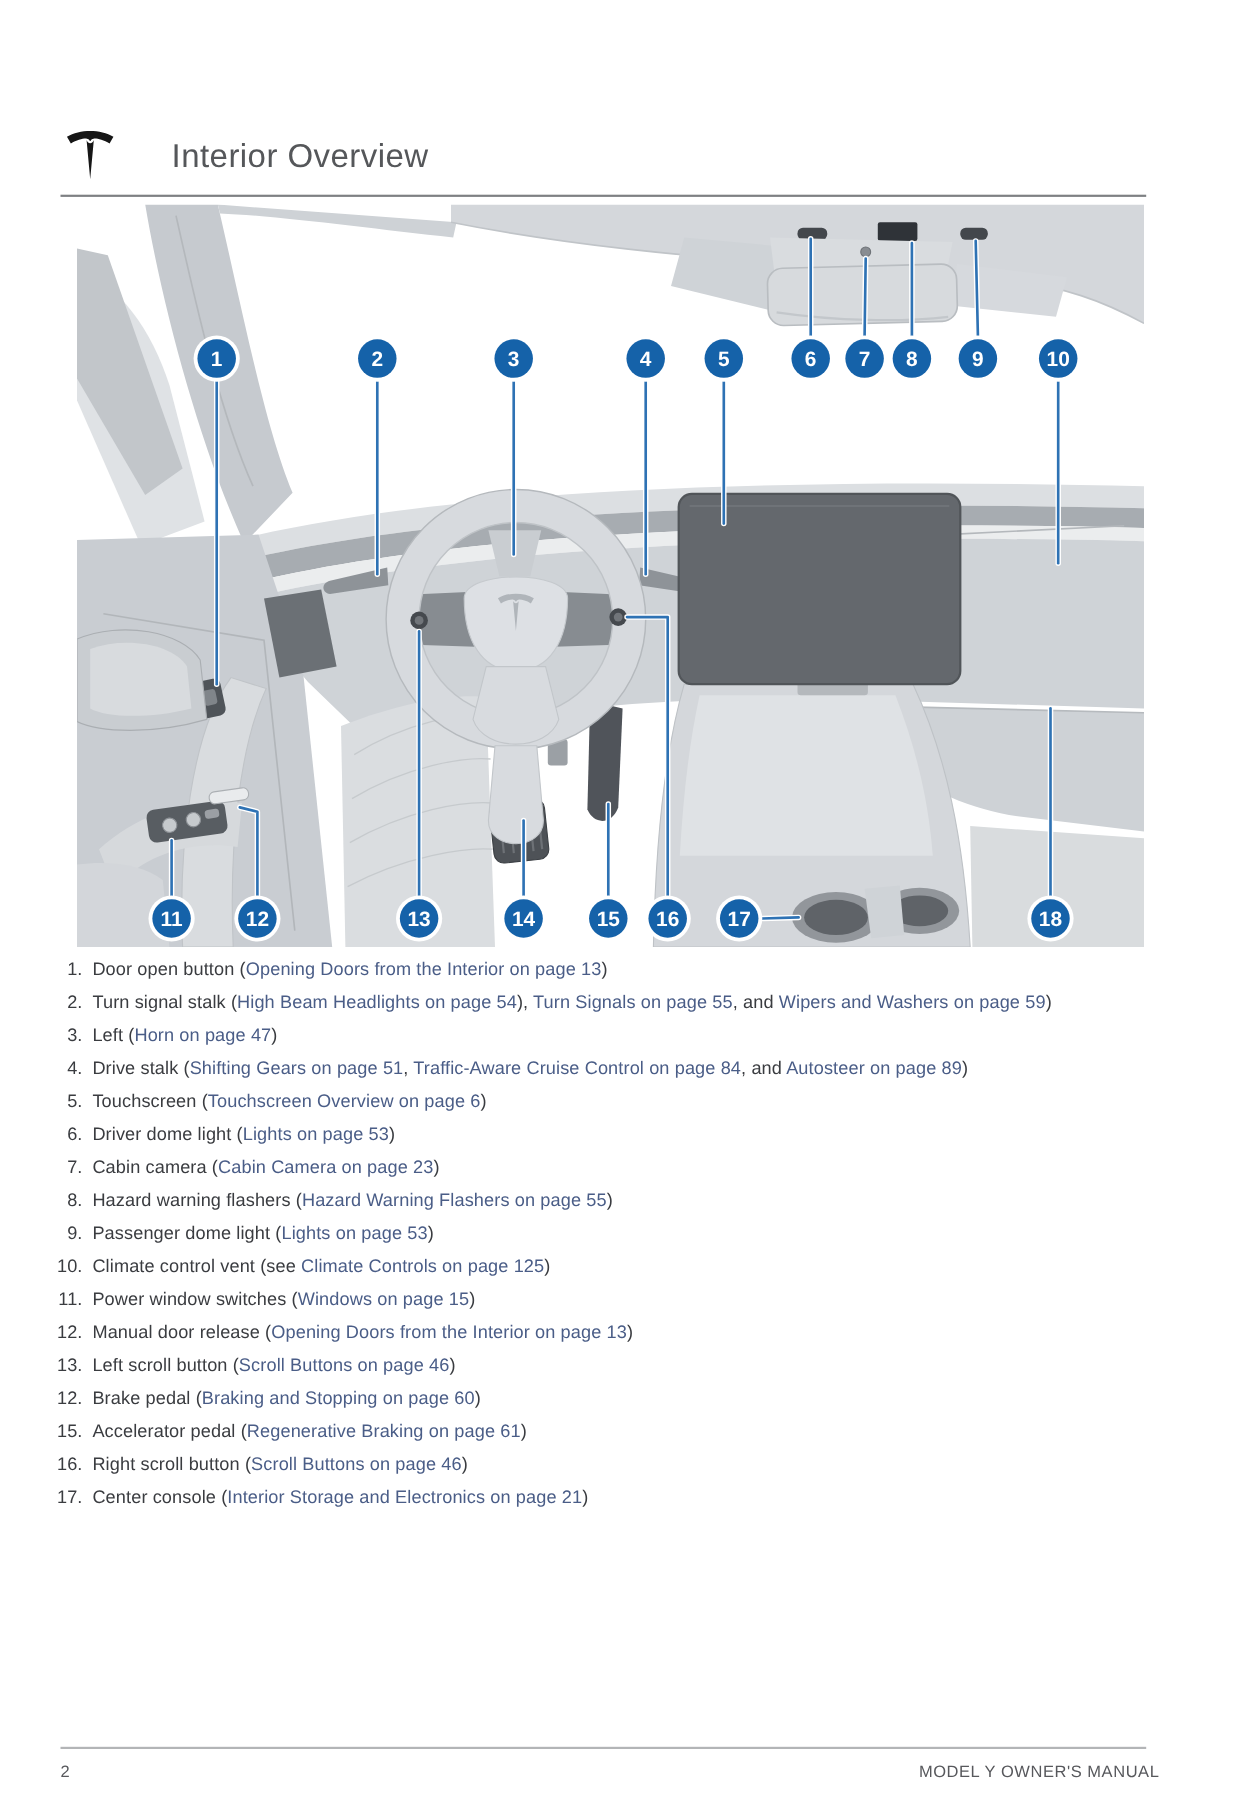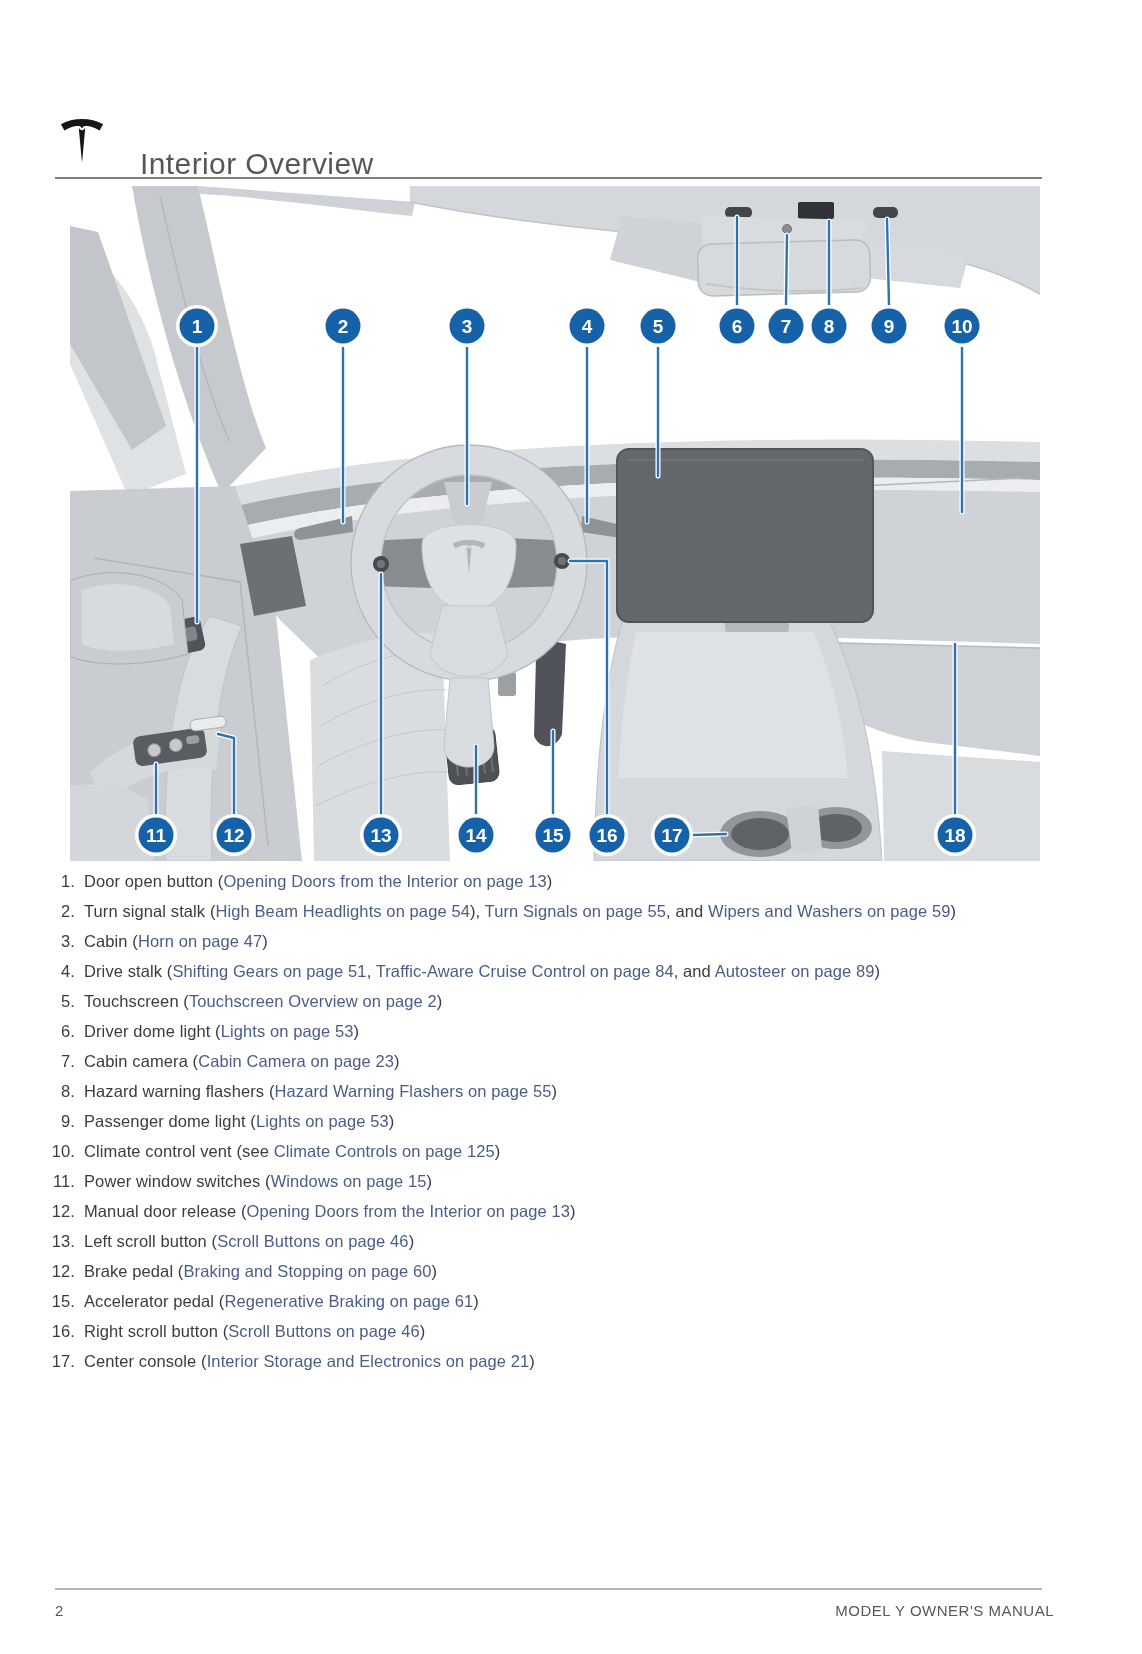--- a/index.html
+++ b/index.html
@@ -1,21 +1,21 @@
 <!DOCTYPE html>
 <html><head>
 <meta charset="utf-8">
 <style>
   html,body{margin:0;padding:0;background:#e8e8e8;}
   .page{position:relative;width:1142px;height:1654px;background:#ffffff;overflow:hidden;
         font-family:"Liberation Sans",sans-serif;
         --callout:#1562a9;--leader:#2e72b4;--link:#4a5d87;--text:#3a3c40;
         --muted:#57585c;--rule:#7e8083;--rule-light:#b3b5b7;}
-  .page-title{position:absolute;left:140px;top:126px;font-size:30px;letter-spacing:.4px;
-              color:#55575a;font-weight:400;margin-top:21px;}
+  .page-title{position:absolute;left:156px;top:126px;font-size:30px;letter-spacing:.4px;
+              color:#55575a;font-weight:400;}
   .header-logo{position:absolute;left:60px;top:116px;width:44px;height:50px;}
   .header-rule{position:absolute;left:55px;top:177px;width:987px;height:2px;background:var(--rule);}
   .diagram{position:absolute;left:70px;top:186px;width:970px;height:675px;}
   .legend{position:absolute;left:48px;top:866px;width:920px;font-size:16.5px;line-height:30px;
           color:var(--text);letter-spacing:.1px;}
   .legend .row{display:flex;}
   .legend .num{flex:0 0 27px;width:27px;text-align:right;margin-right:9px;}
   .legend .txt{flex:1;min-width:0;}
   .legend .lnk{color:var(--link);}
   .footer-rule{position:absolute;left:55px;top:1588px;width:987px;height:2px;background:var(--rule-light);}
@@ -294,29 +294,29 @@
       <div class="row">
         <span class="num">1.</span>
         <span class="txt"><span>Door open button (</span><span class="lnk">Opening Doors from the Interior on page 13</span><span>)</span></span>
       </div>
       <div class="row">
         <span class="num">2.</span>
         <span class="txt"><span>Turn signal stalk (</span><span class="lnk">High Beam Headlights on page 54</span><span>), </span><span class="lnk">Turn Signals on page 55</span><span>, and </span><span class="lnk">Wipers and Washers on page 59</span><span>)</span></span>
       </div>
       <div class="row">
         <span class="num">3.</span>
-        <span class="txt"><span>Cabin (</span><span class="lnk">Horn on page 47</span><span>)</span></span>
+        <span class="txt"><span>Left (</span><span class="lnk">Horn on page 47</span><span>)</span></span>
       </div>
       <div class="row">
         <span class="num">4.</span>
         <span class="txt"><span>Drive stalk (</span><span class="lnk">Shifting Gears on page 51</span><span>, </span><span class="lnk">Traffic-Aware Cruise Control on page 84</span><span>, and </span><span class="lnk">Autosteer on page 89</span><span>)</span></span>
       </div>
       <div class="row">
         <span class="num">5.</span>
-        <span class="txt"><span>Touchscreen (</span><span class="lnk">Touchscreen Overview on page 2</span><span>)</span></span>
+        <span class="txt"><span>Touchscreen (</span><span class="lnk">Touchscreen Overview on page 6</span><span>)</span></span>
       </div>
       <div class="row">
         <span class="num">6.</span>
         <span class="txt"><span>Driver dome light (</span><span class="lnk">Lights on page 53</span><span>)</span></span>
       </div>
       <div class="row">
         <span class="num">7.</span>
         <span class="txt"><span>Cabin camera (</span><span class="lnk">Cabin Camera on page 23</span><span>)</span></span>
       </div>
       <div class="row">

